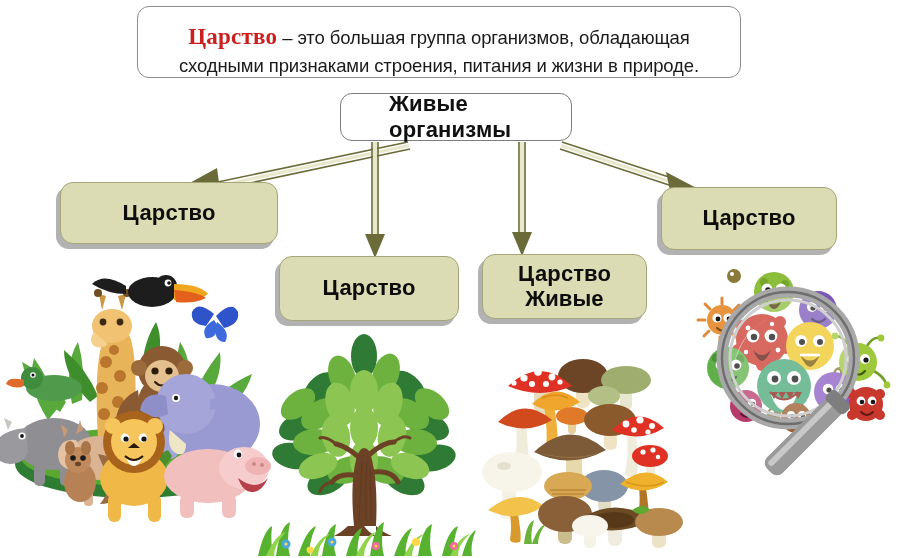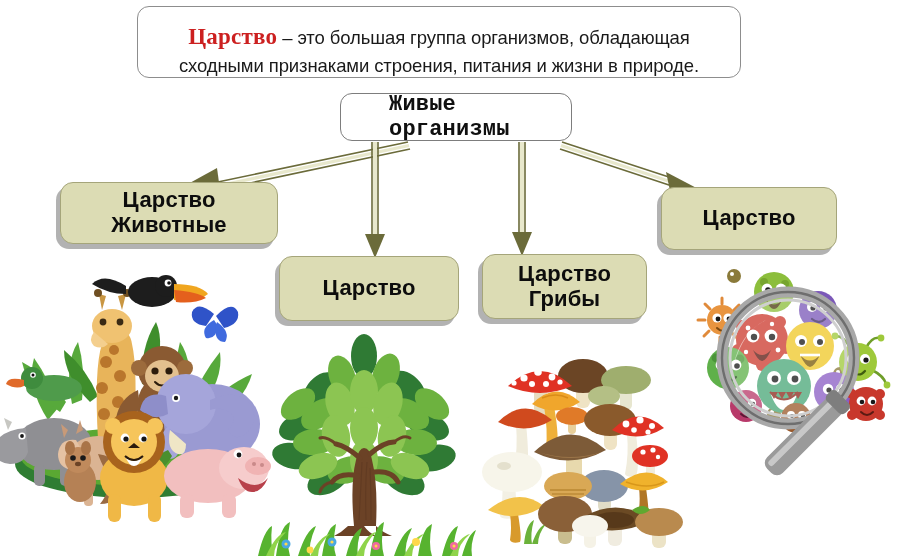--- a/index.html
+++ b/index.html
@@ -56,21 +56,21 @@
     height: 48px;
     box-sizing: border-box;
     border: 1.7px solid #7d7d7d;
     border-radius: 12px;
     background: #ffffff;
     display: flex;
     align-items: center;
     justify-content: center;
   }
   #root-label {
-    font-family: Liberation Mono, monospace;
+    font-family: Liberation Sans, sans-serif;
     font-weight: bold;
     font-size: 22px;
     color: #101010;
     letter-spacing: 0.2px;
     margin-left: 48px;
   }
 
   
   .kingdom-box {
     position: absolute;
@@ -151,34 +151,33 @@
       <line x1="2" y1="2" x2="118" y2="40"></line>
       <line x1="0" y1="9" x2="115" y2="47"></line>
     </g>
     <line x1="1" y1="5.5" x2="116" y2="43.5" stroke="#e8e8cc" stroke-width="3.2"></line>
     <polygon points="146,53 106,32 112,60" fill="#6b6b3a"></polygon>
   </svg>
 
   <div class="kingdom-box" id="box-animals">
     <div class="kingdom-label">
       <span>Царство</span><br>
-      <span>Животные</span>
     </div>
   </div>
 
   <div class="kingdom-box" id="box-plants">
     <div class="kingdom-label">
       <span>Царство</span><br>
     </div>
   </div>
 
   <div class="kingdom-box" id="box-fungi">
     <div class="kingdom-label">
       <span>Царство</span><br>
-      <span>Грибы</span>
+      <span>Живые</span>
     </div>
   </div>
 
   <div class="kingdom-box" id="box-bacteria">
     <div class="kingdom-label">
       <span>Царство</span><br>
     </div>
   </div>
 
   <svg class="illus" id="illus-animals" width="262" height="250" viewBox="0 0 262 250">

